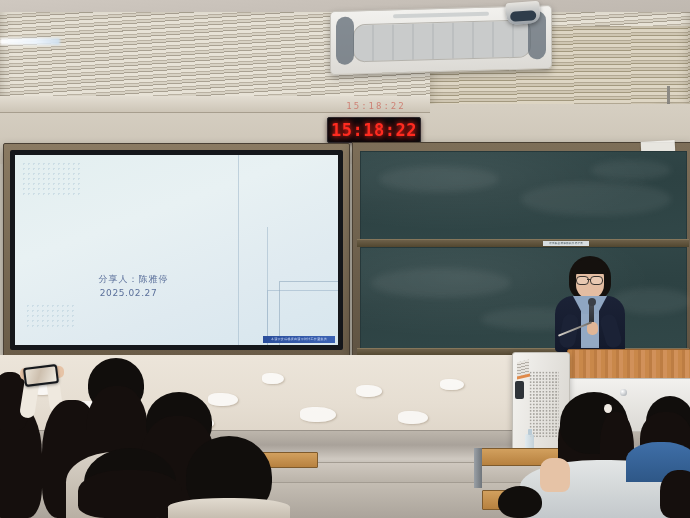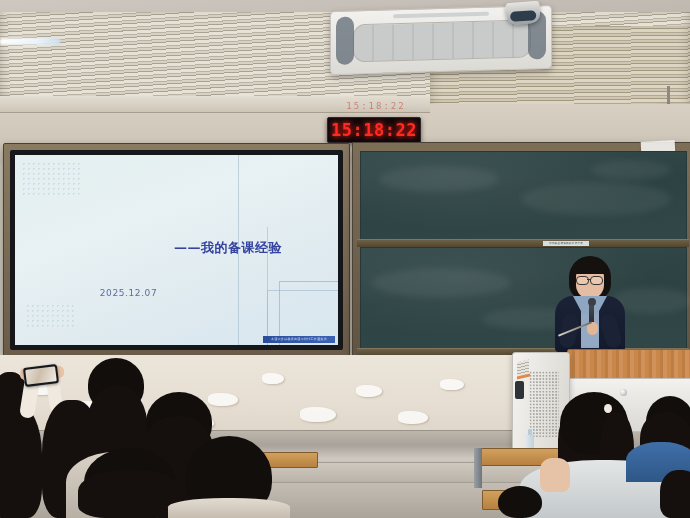--- a/index.html
+++ b/index.html
@@ -379,22 +379,22 @@
   <div class="screen-frame">
     <div class="screen-bezel">
       <div class="slide">
         <div class="slide-dots"></div>
         <div class="slide-dots b"></div>
         <div class="deco-v v1"></div>
         <div class="deco-v v2"></div>
         <div class="deco-rect r1"></div>
         <div class="deco-rect r2"></div>
 
-        <div class="slide-sub">——我的备课经验</div>
-        <div class="slide-date">2025.12.07</div>
+        <div class="slide-presenter">分享人：陈雅停</div>
+        <div class="slide-date">2025.02.27</div>
         <div class="slide-watermark">本演示文稿模板由演示设计工作室提供</div>
       </div>
     </div>
   </div>
 
   <div class="board-frame">
     <div class="board-paper"></div>
     <div class="board-panel top">
       <div class="chalk-smudge" style="left:18px;top:14px;width:120px;height:26px;"></div>
       <div class="chalk-smudge" style="left:160px;top:30px;width:150px;height:34px;"></div>

